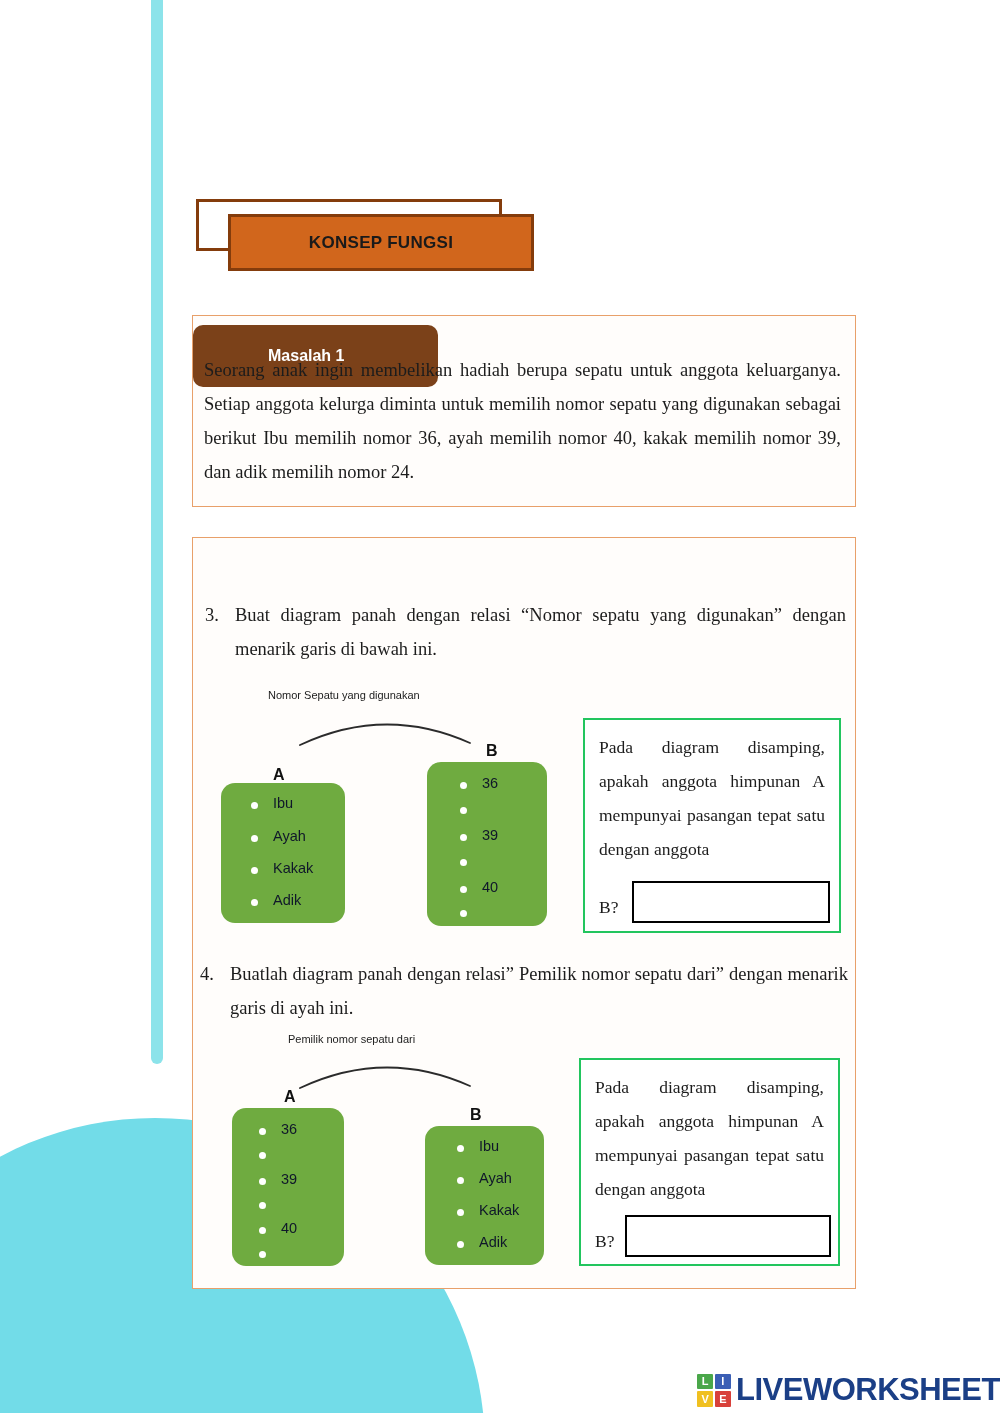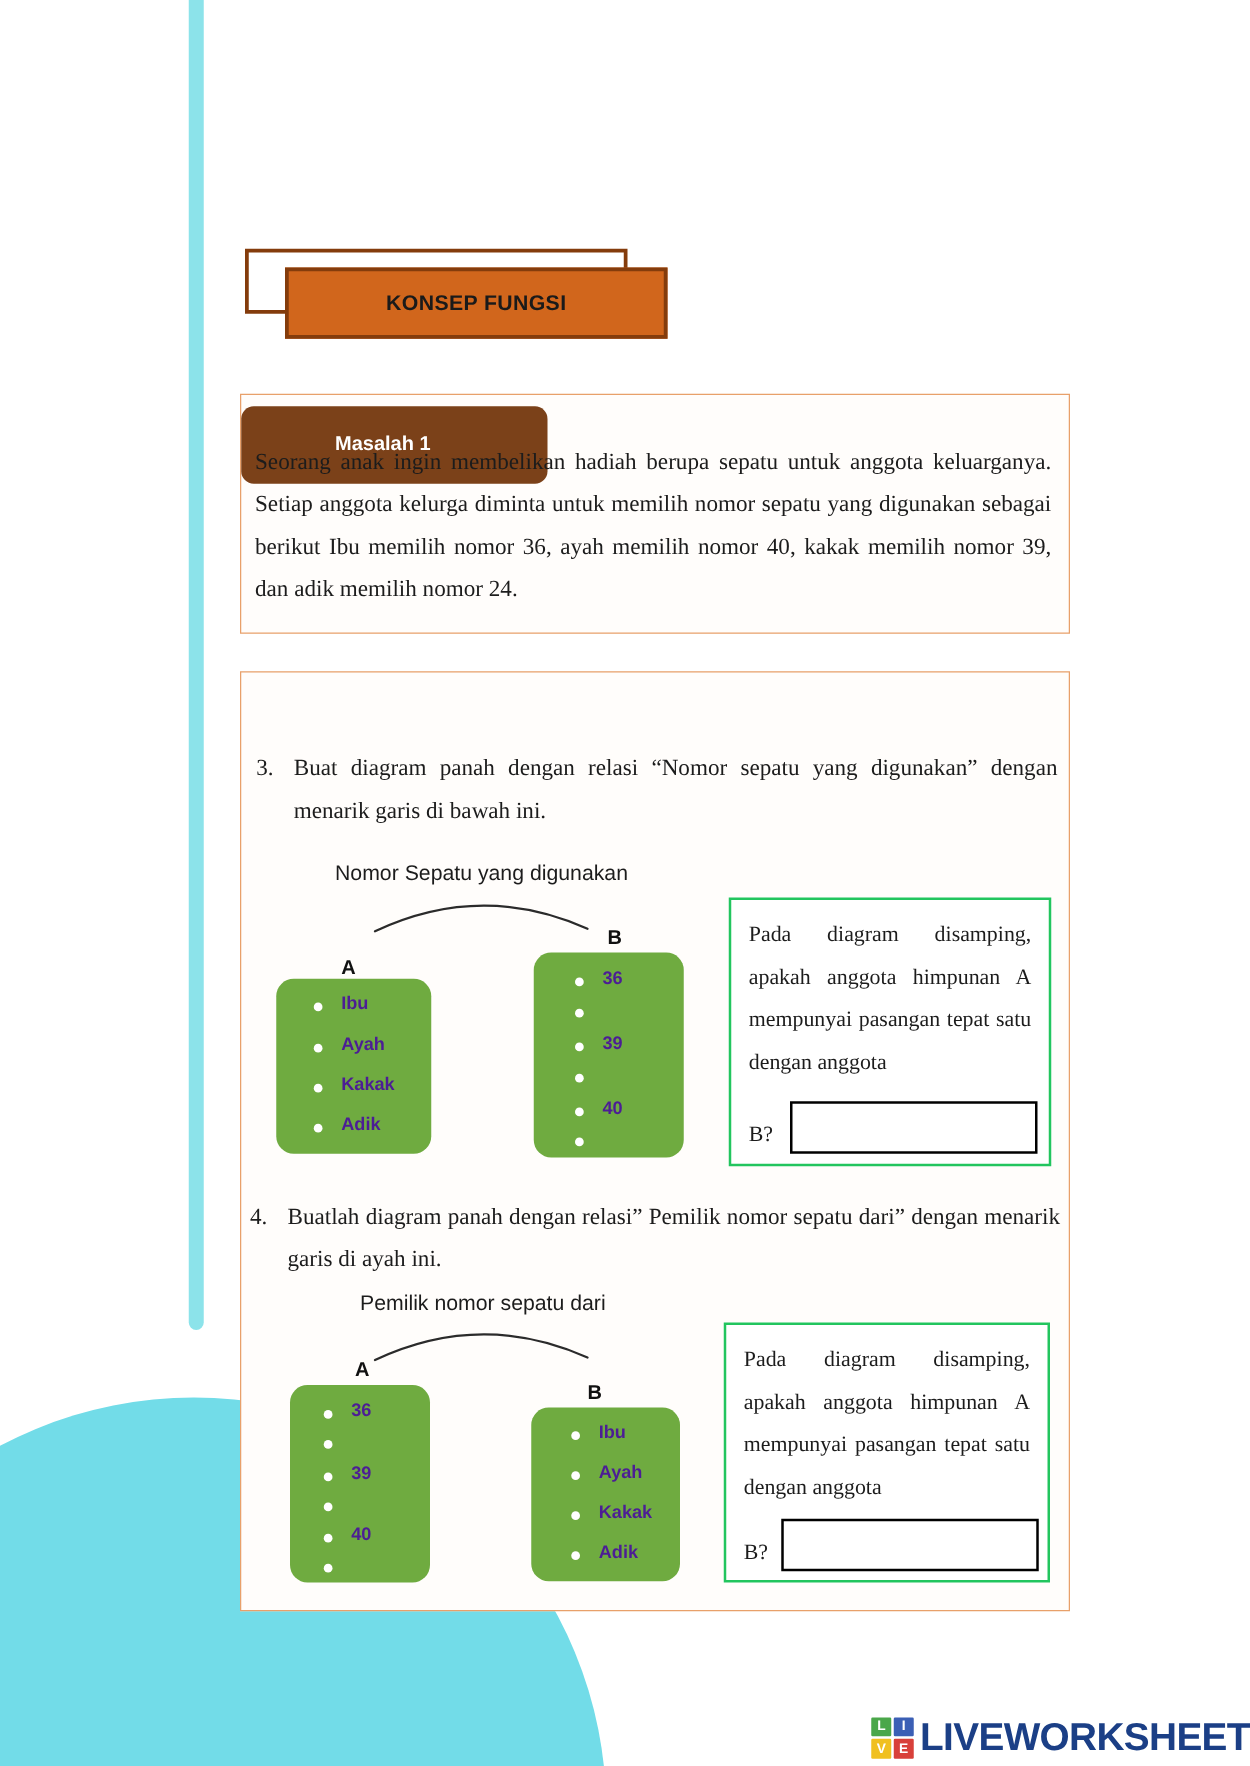--- a/index.html
+++ b/index.html
@@ -136,21 +136,21 @@
     text-align: justify;
     text-justify: inter-word;
   }
   #question-3 { left: 205px; top: 598px; width: 641px; }
   #question-4 { left: 200px; top: 957px; width: 648px; }
 
   
   .relation-caption {
     position: absolute;
     font-family: "Liberation Sans", sans-serif;
-    font-size: 17px;
+    font-size: 11px;
     color: #1c1c1c;
     white-space: nowrap;
   }
   #caption-1 { left: 268px; top: 689px; }
   #caption-2 { left: 288px; top: 1033px; }
 
   
   .arc { position: absolute; }
   #arc-1 { left: 296px; top: 713px; }
   #arc-2 { left: 296px; top: 1056px; }
@@ -180,23 +180,22 @@
     width: 7px;
     height: 7px;
     border-radius: 50%;
     background: #ffffff;
     position: absolute;
   }
   .set-item-label {
     position: absolute;
     font-family: "Liberation Sans", sans-serif;
     font-size: 14.5px;
-    color: #4c1d95;
+    color: #0f172a;
     white-space: nowrap;
-    font-weight: bold;
   }
 
   #setbox-a1 { left: 221px; top: 783px; width: 124px; height: 140px; }
   #setbox-b1 { left: 427px; top: 762px; width: 120px; height: 164px; }
   #setbox-a2 { left: 232px; top: 1108px; width: 112px; height: 158px; }
   #setbox-b2 { left: 425px; top: 1126px; width: 119px; height: 139px; }
 
   
   .qcard {
     position: absolute;

